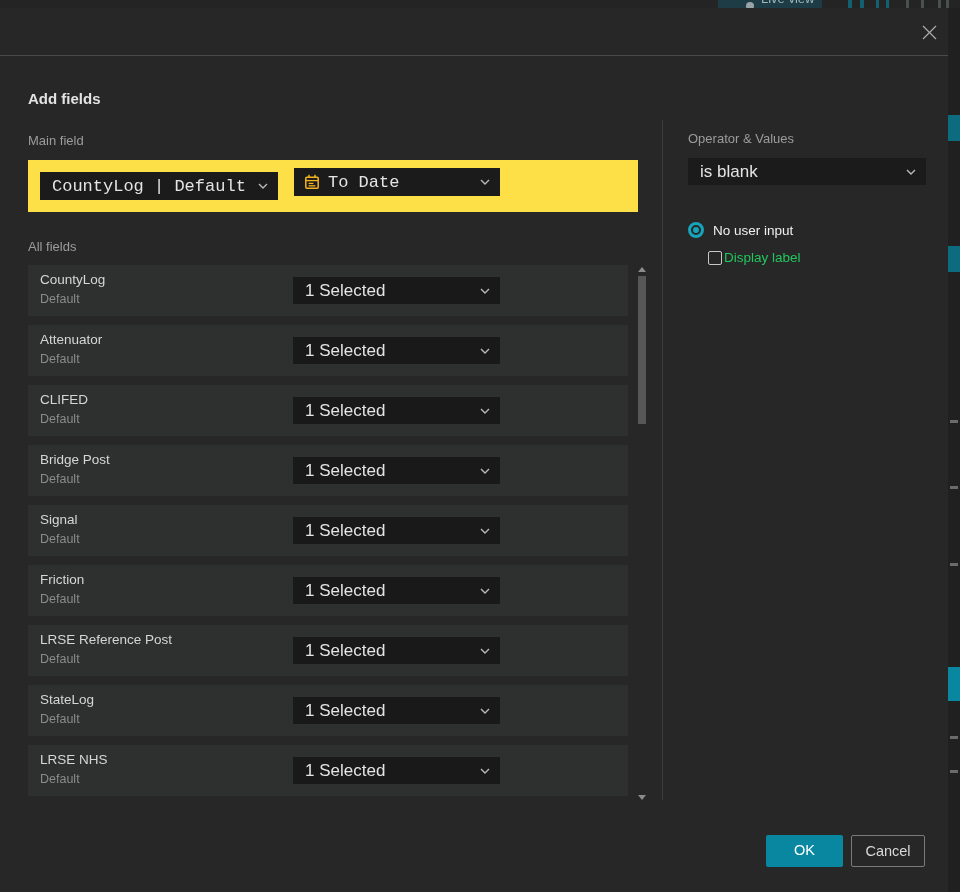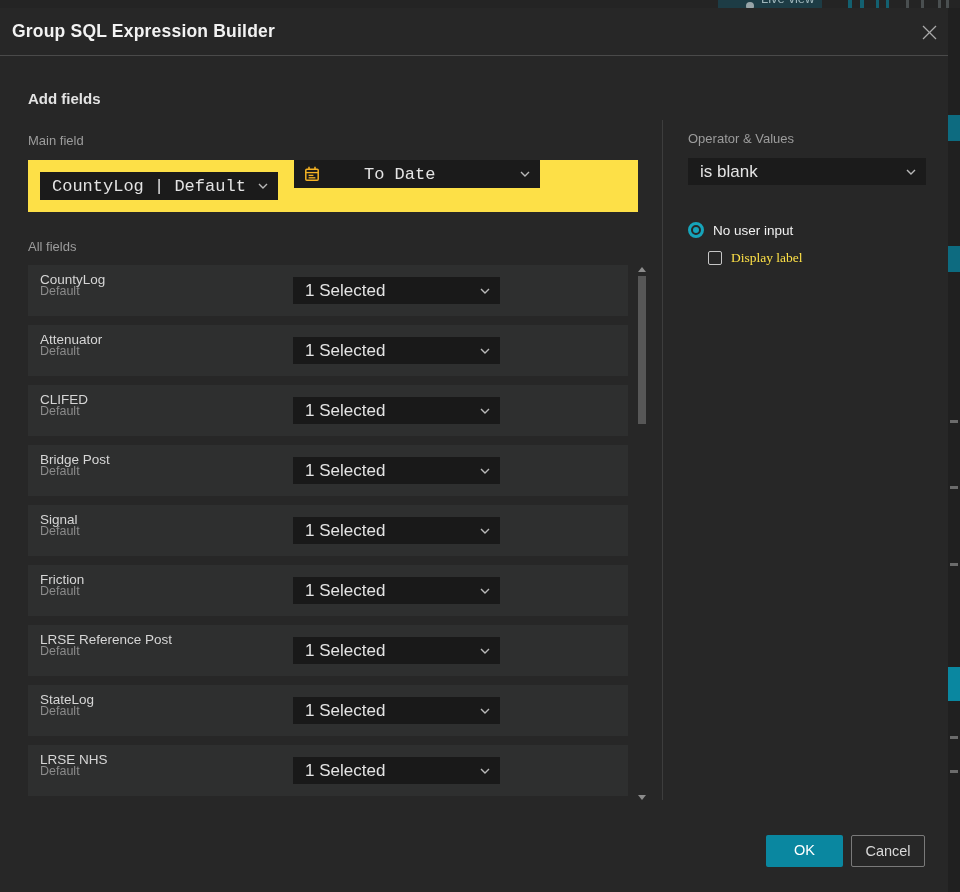--- a/index.html
+++ b/index.html
@@ -33,48 +33,48 @@
   .lbl-main { left:28px; top:125px; }
   .lbl-all  { left:28px; top:231px; }
   .lbl-op   { left:688px; top:123px; }
 
   .main-row { position:absolute; left:28px; top:152px; width:610px; height:52px; background:#fde047;font-family:Liberation Mono, monospace; }
 
   .dd { position:absolute; height:28px; background:#1b1b1b; display:flex; align-items:center; cursor:pointer; }
   .dd .dd-text { font-size:17px; color:#e4e4e4; white-space:nowrap; }
   .dd .chev { position:absolute; right:10px; top:50%; transform:translateY(-50%); }
   .dd-field { left:12px; top:12px; width:238px; padding-left:12px; }
-  .dd-type  { left:266px; top:0; width:246px; padding-left:10px;gap:36px; }
+  .dd-type  { left:266px; top:8px; width:206px; padding-left:10px; }
   .dd-type .dd-text { margin-left:8px; }
 
   .list { position:absolute; left:28px; top:257px; width:600px; }
   .list-row { position:absolute; left:0; width:600px; height:51px; background:#2e2f2f; }
   .row-name { position:absolute; left:12px; top:7px; font-size:13.5px; color:#d6d6d6; }
-  .row-sub  { position:absolute; left:12px; top:19px; font-size:12.5px; color:#8b8b8b; }
+  .row-sub  { position:absolute; left:12px; top:27px; font-size:12.5px; color:#8b8b8b; }
   .dd-row { left:265px; top:12px; width:207px; height:27px; background:#191919; padding-left:12px; }
 
   
   .scroll-up, .scroll-down { position:absolute; left:638px; width:0; height:0; cursor:pointer; }
   .scroll-up   { top:259px; border-left:4px solid transparent; border-right:4px solid transparent; border-bottom:5px solid #8c8c8c; }
   .scroll-down { top:787px; border-left:4px solid transparent; border-right:4px solid transparent; border-top:5px solid #8c8c8c; }
   .scroll-thumb { position:absolute; left:638px; top:268px; width:8px; height:148px; background:#575757; cursor:pointer; }
 
   .v-divider { position:absolute; left:662px; top:112px; width:1px; height:680px; background:#3d3d3d; }
 
   
   .dd-operator { left:688px; top:150px; width:238px; height:27px; padding-left:12px; }
 
   .radio-row { position:absolute; left:688px; top:214px; display:flex; align-items:center; cursor:pointer; }
   .radio { width:16px; height:16px; border:3px solid #16a4ba; border-radius:50%; display:flex; align-items:center; justify-content:center; background:#272727; }
   .radio .dot { width:6px; height:6px; border-radius:50%; background:#16a4ba; }
   .radio-label { margin-left:9px; font-size:13.5px; color:#f0f0f0; }
 
   .check-row { position:absolute; left:708px; top:242px; display:flex; align-items:center; cursor:pointer; }
   .checkbox { width:14px; height:14px; border:1.5px solid #c6c6c6; border-radius:2px; background:transparent; }
-  .check-label { margin-left:9px; font-size:13.5px; color:#fde047;font-family:Liberation Serif, serif; }
+  .check-label { margin-left:2px; font-size:13.5px; color:#22c55e; }
 
   
   .btn { position:absolute; top:827px; height:32px; font-size:14.5px; text-align:center; line-height:31px; border-radius:2px; cursor:pointer; }
   .btn-ok { left:766px; width:77px; background:#0a87a0; color:#ffffff;text-align:center; }
   .btn-cancel { left:851px; width:74px; background:transparent; border:1px solid #7a7a7a; color:#d9d9d9; }
 </style>
 </head>
 <body>
 
 <div class="backdrop-top">
@@ -99,21 +99,20 @@
   <div class="rfrag mark" style="top:478px;"></div>
   <div class="rfrag mark" style="top:555px;"></div>
   <div class="rfrag brightteal" style="top:659px;height:34px;"></div>
   <div class="rfrag mark" style="top:728px;"></div>
   <div class="rfrag mark" style="top:762px;"></div>
 </div>
 
 <div class="dialog">
 
   <div class="dlg-header">
-    <div class="dlg-title">Group SQL Expression Builder</div>
     <div class="dlg-close">
       <svg width="15" height="15" viewBox="0 0 15 15">
         <line x1="1" y1="1" x2="14" y2="14" stroke="#a9a9a9" stroke-width="1.2"></line>
         <line x1="14" y1="1" x2="1" y2="14" stroke="#a9a9a9" stroke-width="1.2"></line>
       </svg>
     </div>
   </div>
   <div class="dlg-sep"></div>
 
   <div class="section-title">Add fields</div>

